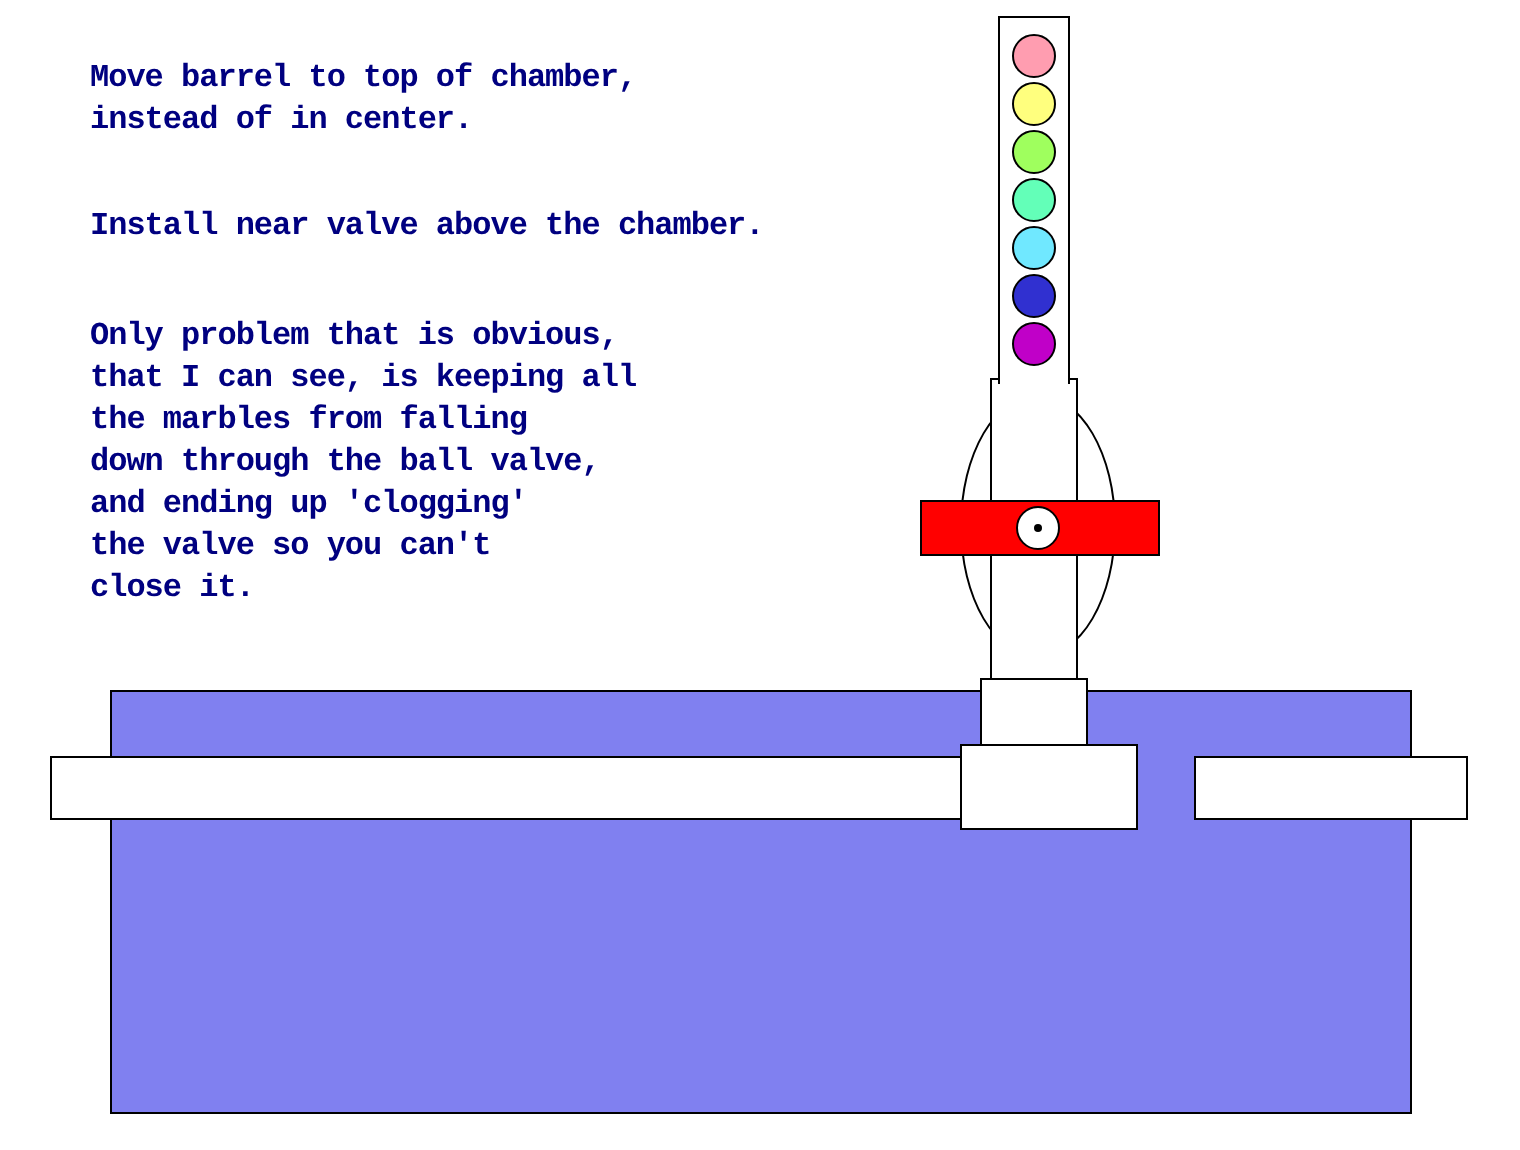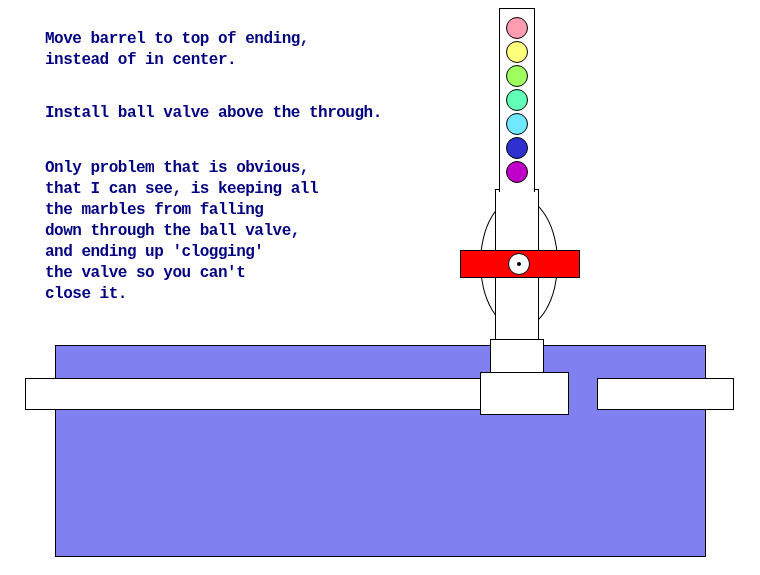--- a/index.html
+++ b/index.html
@@ -47,23 +47,23 @@
   }
   #valve-handle   { left: 460px; top: 250px; width: 120px; height: 28px; }
   #valve-knob     { left: 508px; top: 253px; width: 22px;  height: 22px; border-radius: 50%;
                     display: flex; align-items: center; justify-content: center; }
   #valve-knob-dot { width: 4px; height: 4px; border-radius: 50%; background: #000; }
 </style>
 </head>
 <body>
 
 <div id="notes" style="color: rgb(0, 0, 128);">
-  <div class="para">Move barrel to top of ending,
+  <div class="para">Move barrel to top of chamber,
 instead of in center.</div>
-  <div class="para para-gap">Install ball valve above the through.</div>
+  <div class="para para-gap">Install near valve above the chamber.</div>
   <div class="para">Only problem that is obvious,
 that I can see, is keeping all
 the marbles from falling
 down through the ball valve,
 and ending up 'clogging'
 the valve so you can't
 close it.</div>
 </div>
 
 <div class="shape" id="chamber" style="background: rgb(128, 128, 240);"></div>

